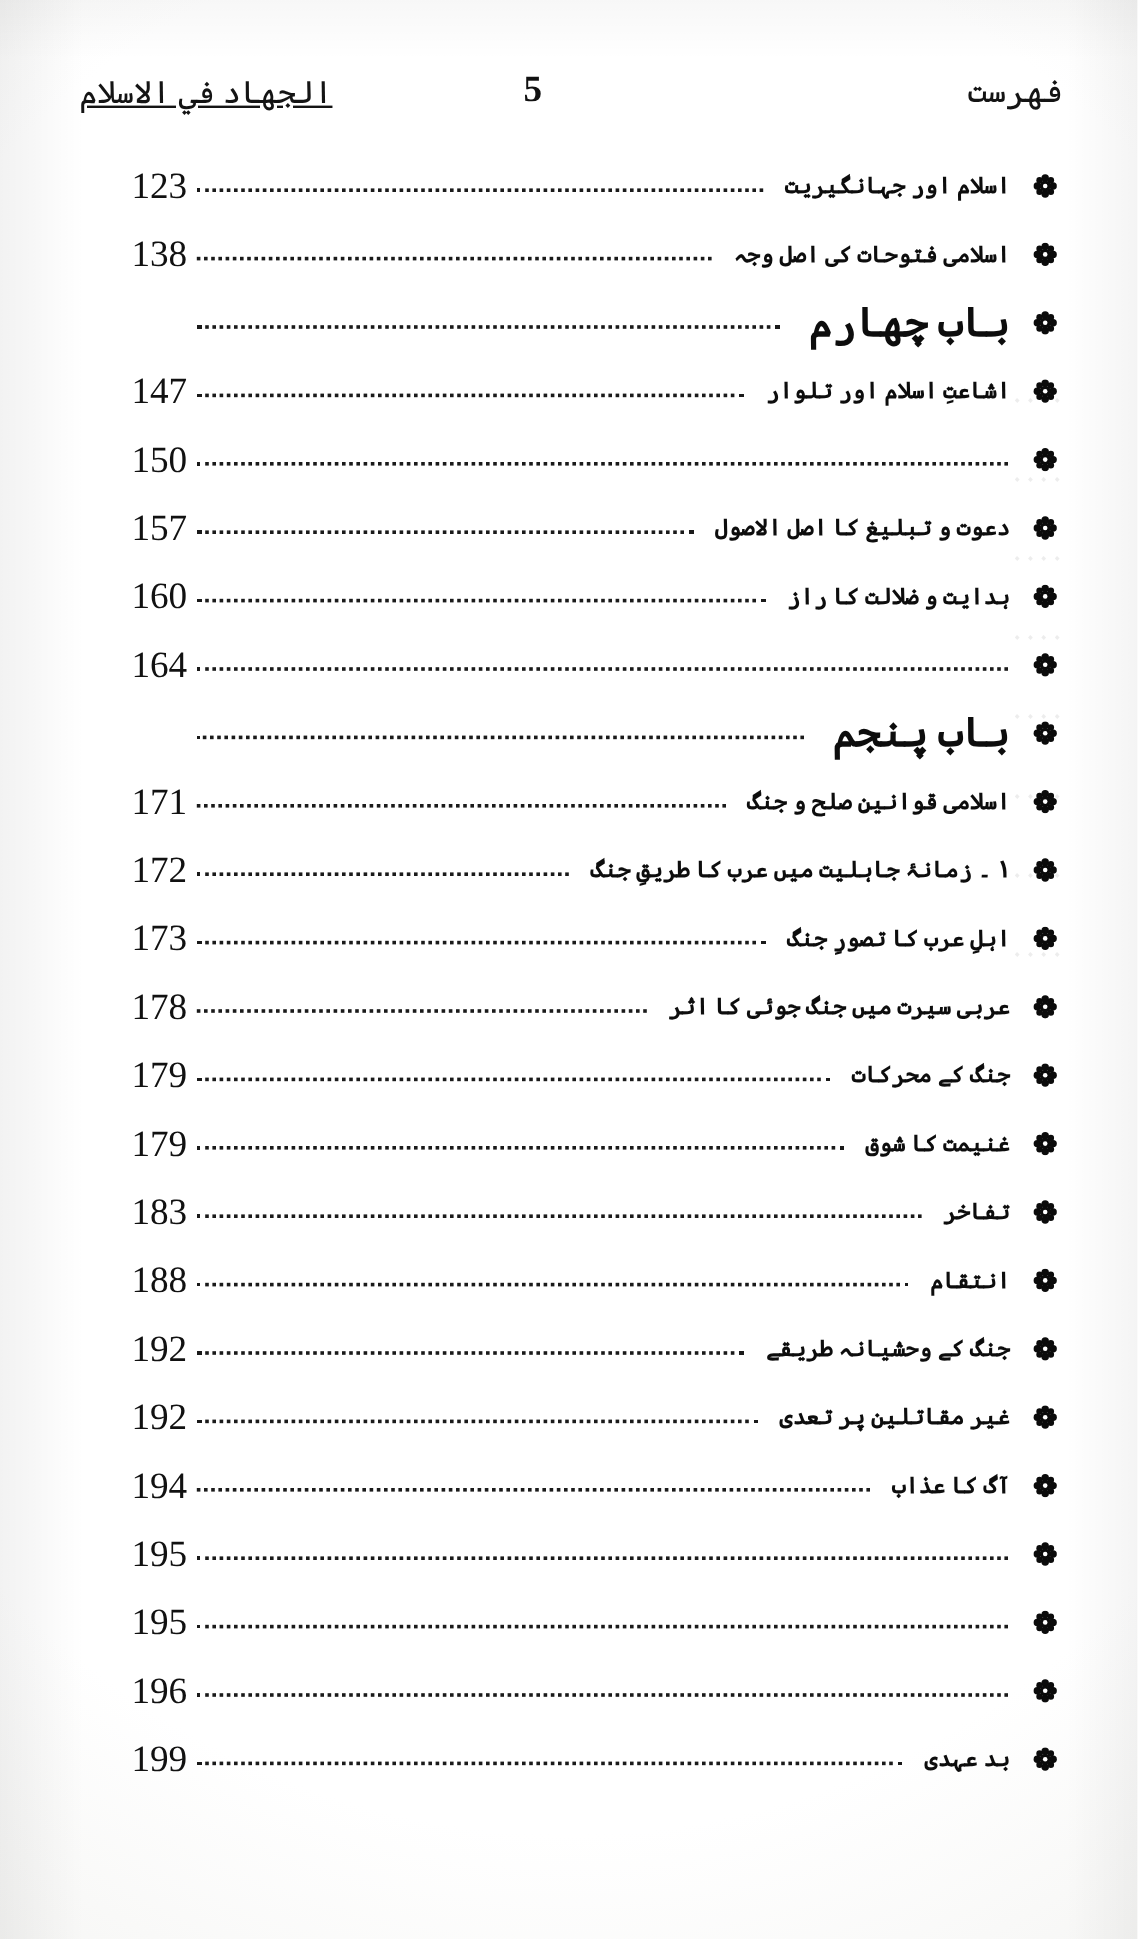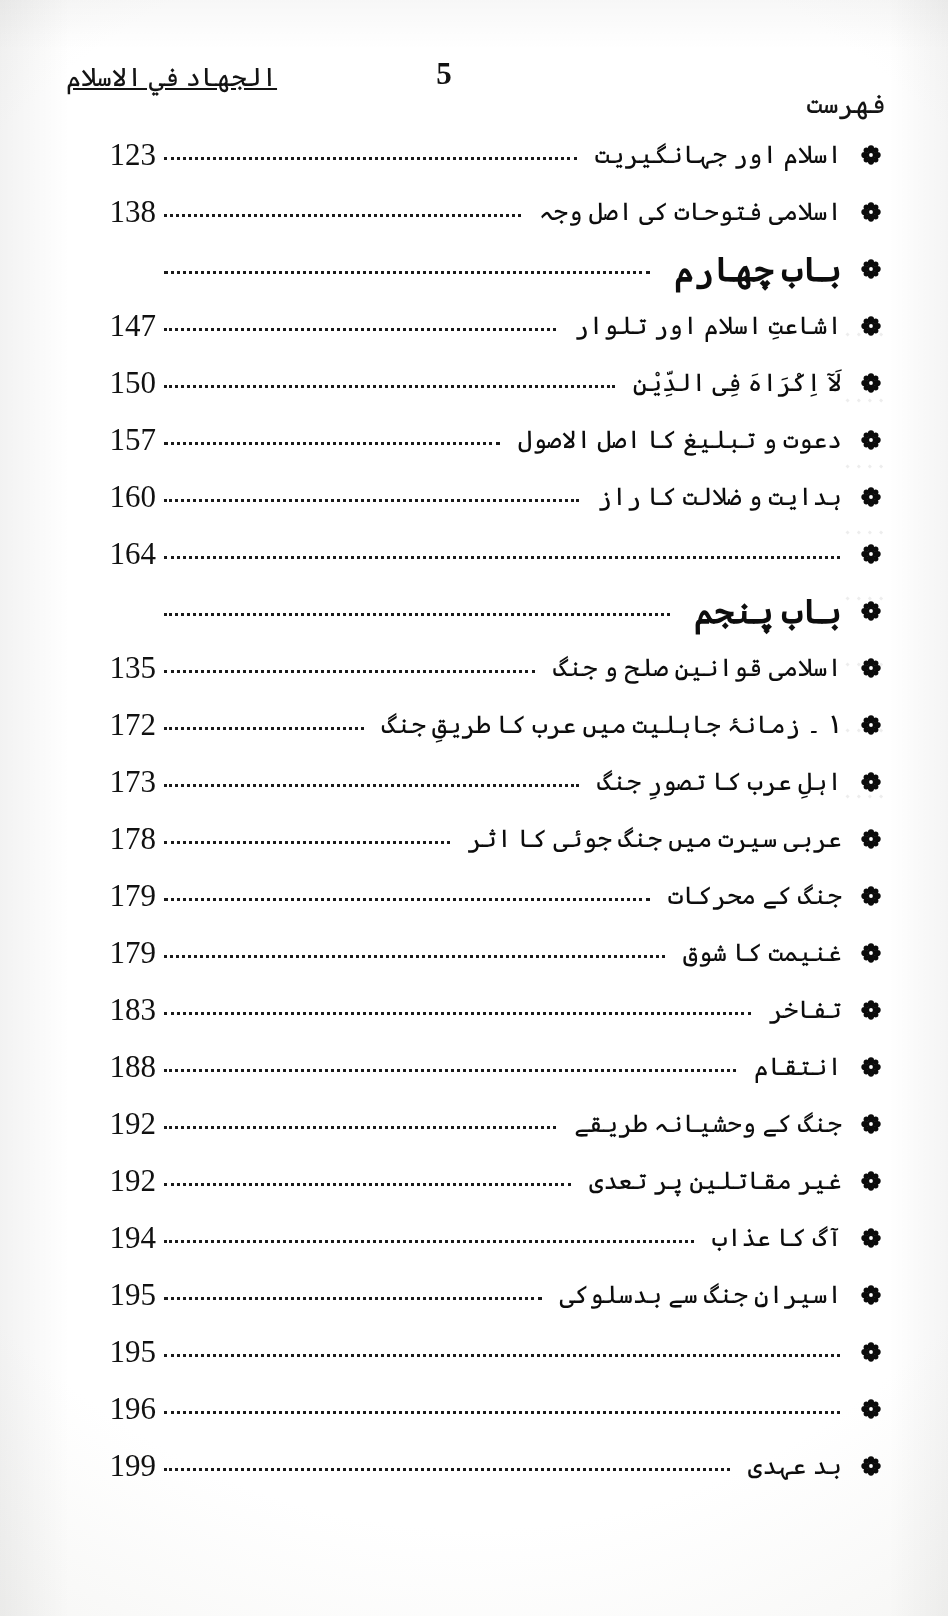--- a/index.html
+++ b/index.html
@@ -66,21 +66,20 @@
     margin: 56px 58px 0 58px;
   }
   .header .hdr-right {
     position: absolute;
     right: 4px;
     top: 4px;
     font-family: "Liberation Serif", serif;
     font-size: 27px;
     color: #141414;
     letter-spacing: 0px;
-    margin-top: 28px;
   }
   .header .hdr-left {
     position: absolute;
     left: 8px;
     top: 6px;
     font-family: "Liberation Serif", serif;
     font-size: 26px;
     color: #141414;
     text-decoration: underline;
   }
@@ -113,25 +112,26 @@
     text-align: center;
     font-size: 22px;
     line-height: 1;
     color: #0b0b0b;
     margin-left: 6px;
   }
   .bullet svg { display: block; margin: 0 auto; }
 
   .title {
     flex: 0 0 auto;
-    font-size: 25px;
+    font-size: 19px;
     color: #0d0d0d;
     white-space: nowrap;
     padding: 0 6px 0 10px;
     letter-spacing: 0px;
+    font-weight: bold;
   }
   .title.big {
     font-size: 34px;
     font-weight: bold;
     padding-left: 16px;
   }
   .dots {
     flex: 1 1 auto;
     border-bottom: 3px dotted #1a1a1a;
     margin: 0 8px 9px 8px;
@@ -260,21 +260,20 @@
           <circle cx="3.4" cy="10" r="3.1"></circle>
           <circle cx="14.7" cy="5.3" r="2.7"></circle>
           <circle cx="14.7" cy="14.7" r="2.7"></circle>
           <circle cx="5.3" cy="14.7" r="2.7"></circle>
           <circle cx="5.3" cy="5.3" r="2.7"></circle>
           <circle cx="10" cy="10" r="4.6"></circle>
         </g>
         <circle cx="10" cy="10" r="1.9" fill="#ffffff"></circle>
       </svg>
     </span>
-    <span class="title">لَآ اِکْرَاہَ فِی الدِّیْنِ</span>
     <span class="dots"></span>
     <span class="pageno">150</span>
   </div>
       <div class="toc-row">
     <span class="bullet">
       <svg width="20" height="20" viewBox="0 0 20 20" aria-hidden="true">
         <g fill="#0b0b0b">
           <circle cx="10" cy="3.4" r="3.1"></circle>
           <circle cx="16.6" cy="10" r="3.1"></circle>
           <circle cx="10" cy="16.6" r="3.1"></circle>
@@ -366,21 +365,21 @@
           <circle cx="14.7" cy="14.7" r="2.7"></circle>
           <circle cx="5.3" cy="14.7" r="2.7"></circle>
           <circle cx="5.3" cy="5.3" r="2.7"></circle>
           <circle cx="10" cy="10" r="4.6"></circle>
         </g>
         <circle cx="10" cy="10" r="1.9" fill="#ffffff"></circle>
       </svg>
     </span>
     <span class="title">اسلامی قوانینِ صلح و جنگ</span>
     <span class="dots"></span>
-    <span class="pageno">135</span>
+    <span class="pageno">171</span>
   </div>
       <div class="toc-row">
     <span class="bullet">
       <svg width="20" height="20" viewBox="0 0 20 20" aria-hidden="true">
         <g fill="#0b0b0b">
           <circle cx="10" cy="3.4" r="3.1"></circle>
           <circle cx="16.6" cy="10" r="3.1"></circle>
           <circle cx="10" cy="16.6" r="3.1"></circle>
           <circle cx="3.4" cy="10" r="3.1"></circle>
           <circle cx="14.7" cy="5.3" r="2.7"></circle>
@@ -595,21 +594,20 @@
           <circle cx="3.4" cy="10" r="3.1"></circle>
           <circle cx="14.7" cy="5.3" r="2.7"></circle>
           <circle cx="14.7" cy="14.7" r="2.7"></circle>
           <circle cx="5.3" cy="14.7" r="2.7"></circle>
           <circle cx="5.3" cy="5.3" r="2.7"></circle>
           <circle cx="10" cy="10" r="4.6"></circle>
         </g>
         <circle cx="10" cy="10" r="1.9" fill="#ffffff"></circle>
       </svg>
     </span>
-    <span class="title">اسیرانِ جنگ سے بدسلوکی</span>
     <span class="dots"></span>
     <span class="pageno">195</span>
   </div>
       <div class="toc-row">
     <span class="bullet">
       <svg width="20" height="20" viewBox="0 0 20 20" aria-hidden="true">
         <g fill="#0b0b0b">
           <circle cx="10" cy="3.4" r="3.1"></circle>
           <circle cx="16.6" cy="10" r="3.1"></circle>
           <circle cx="10" cy="16.6" r="3.1"></circle>

